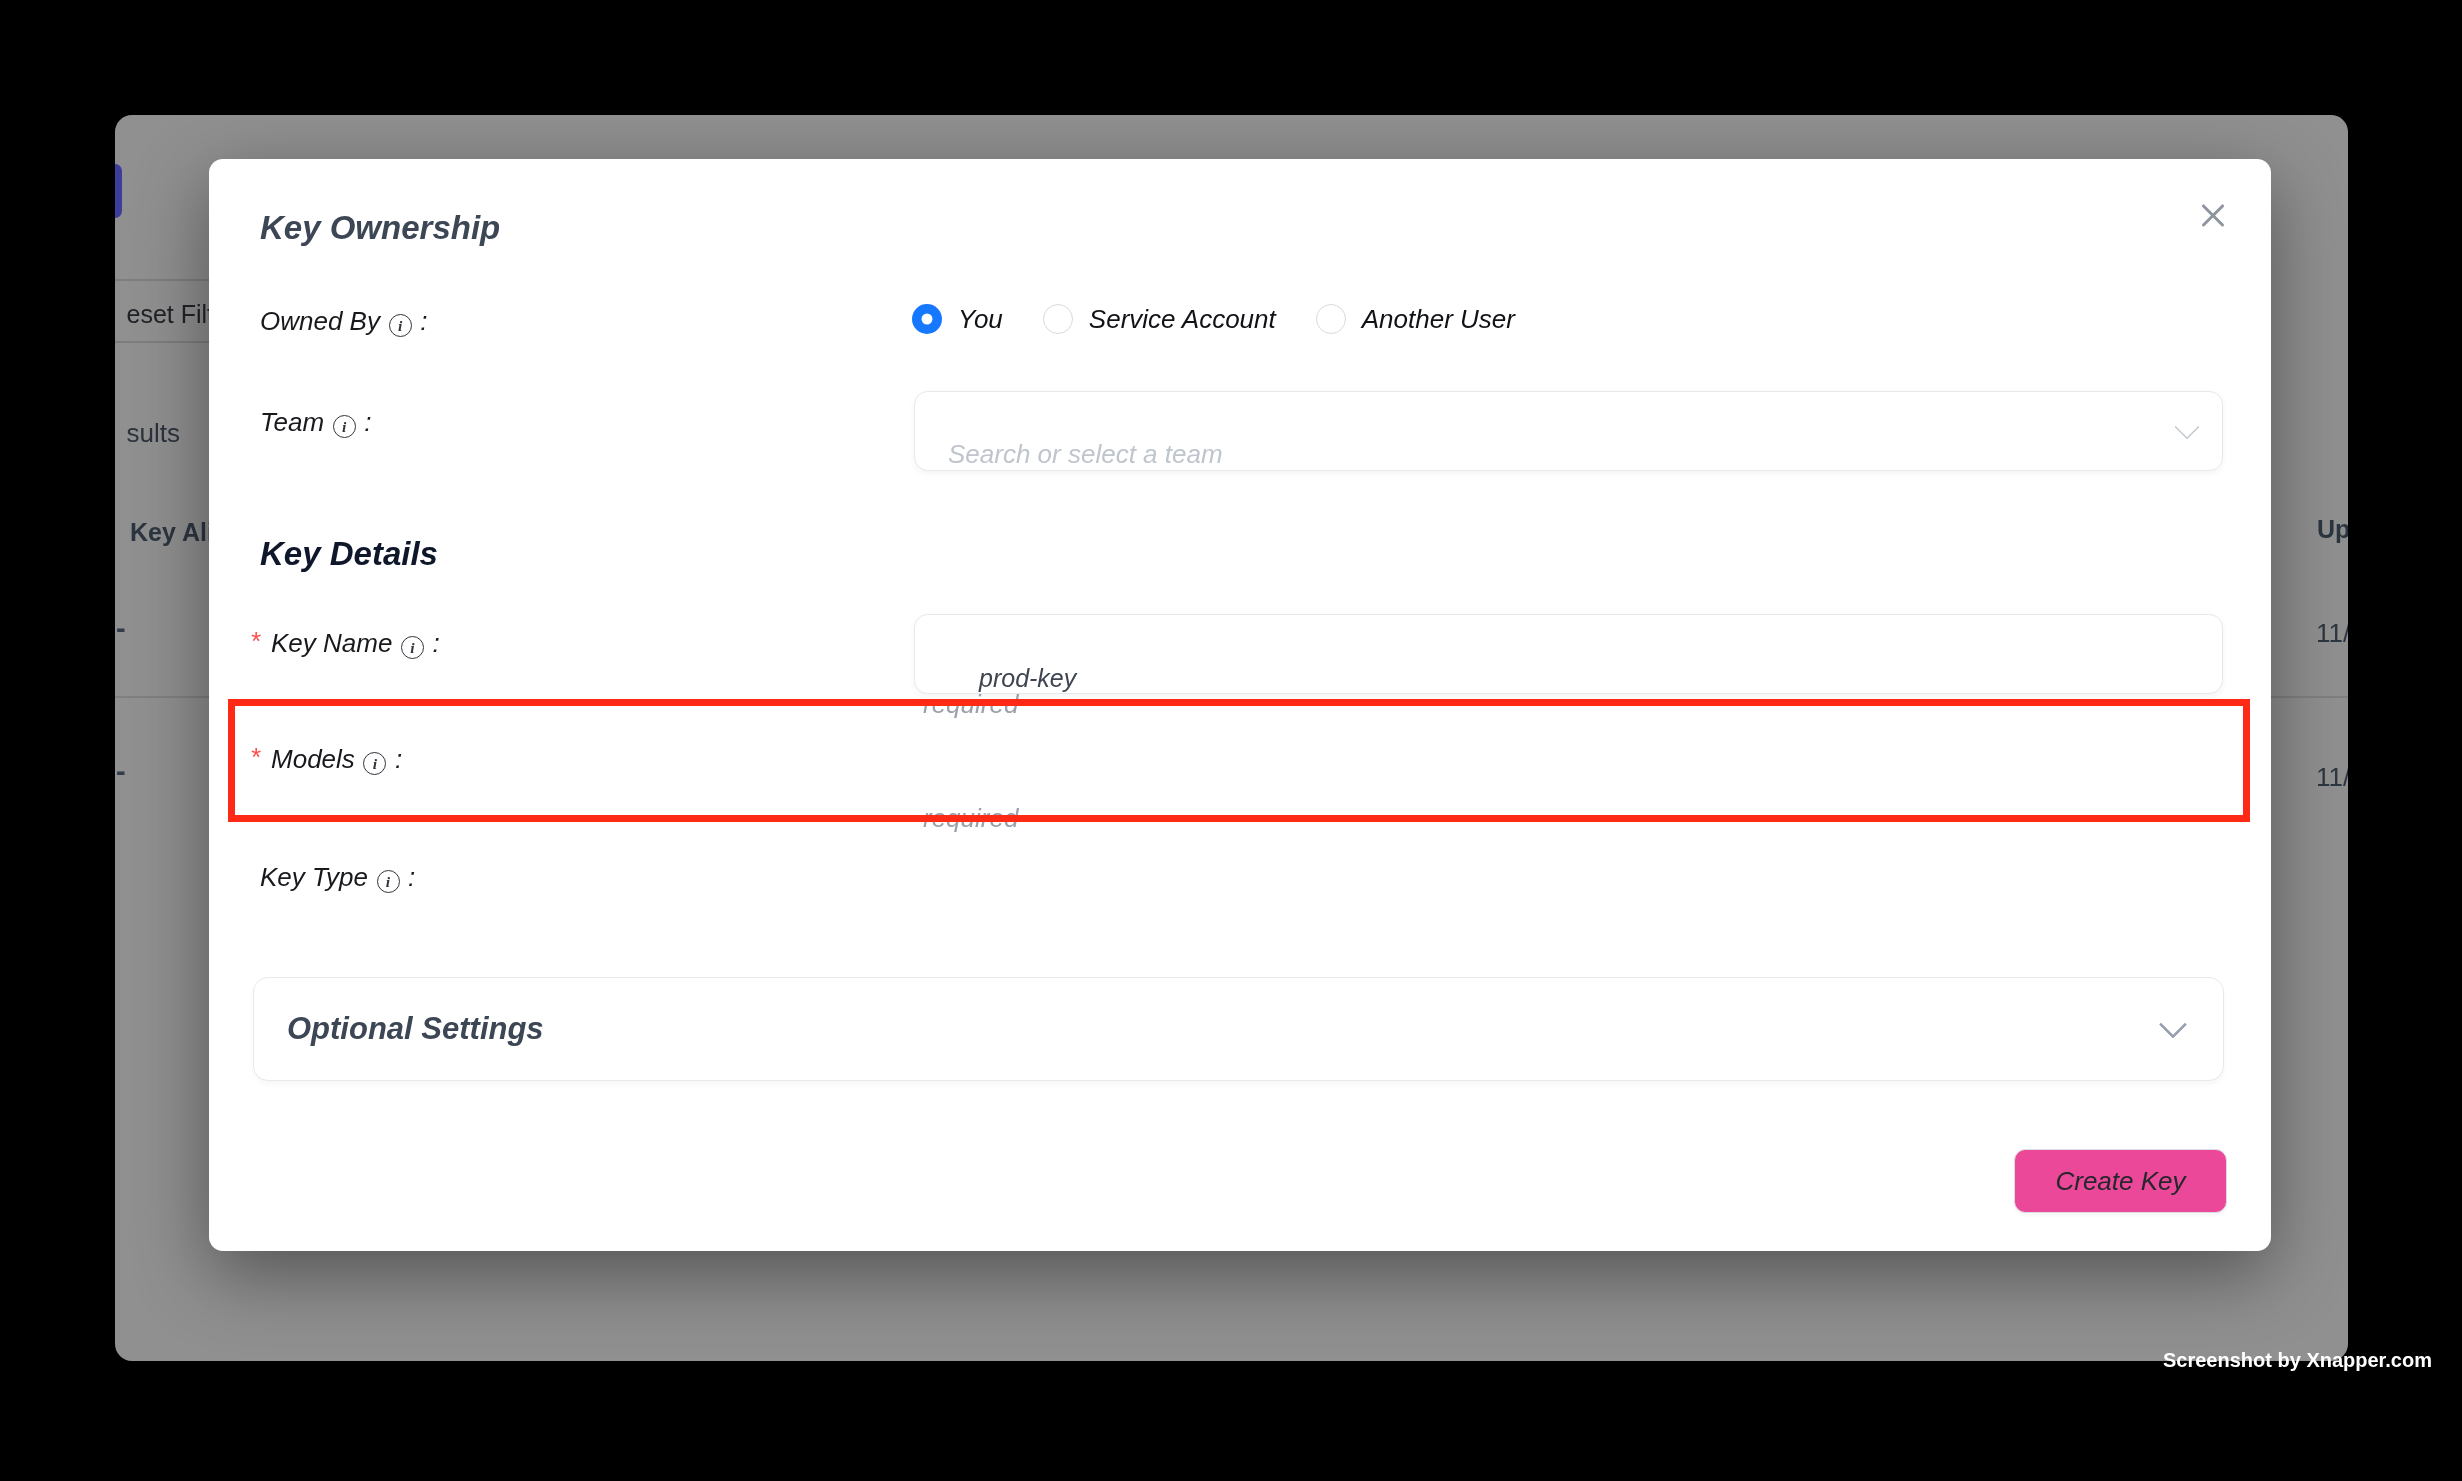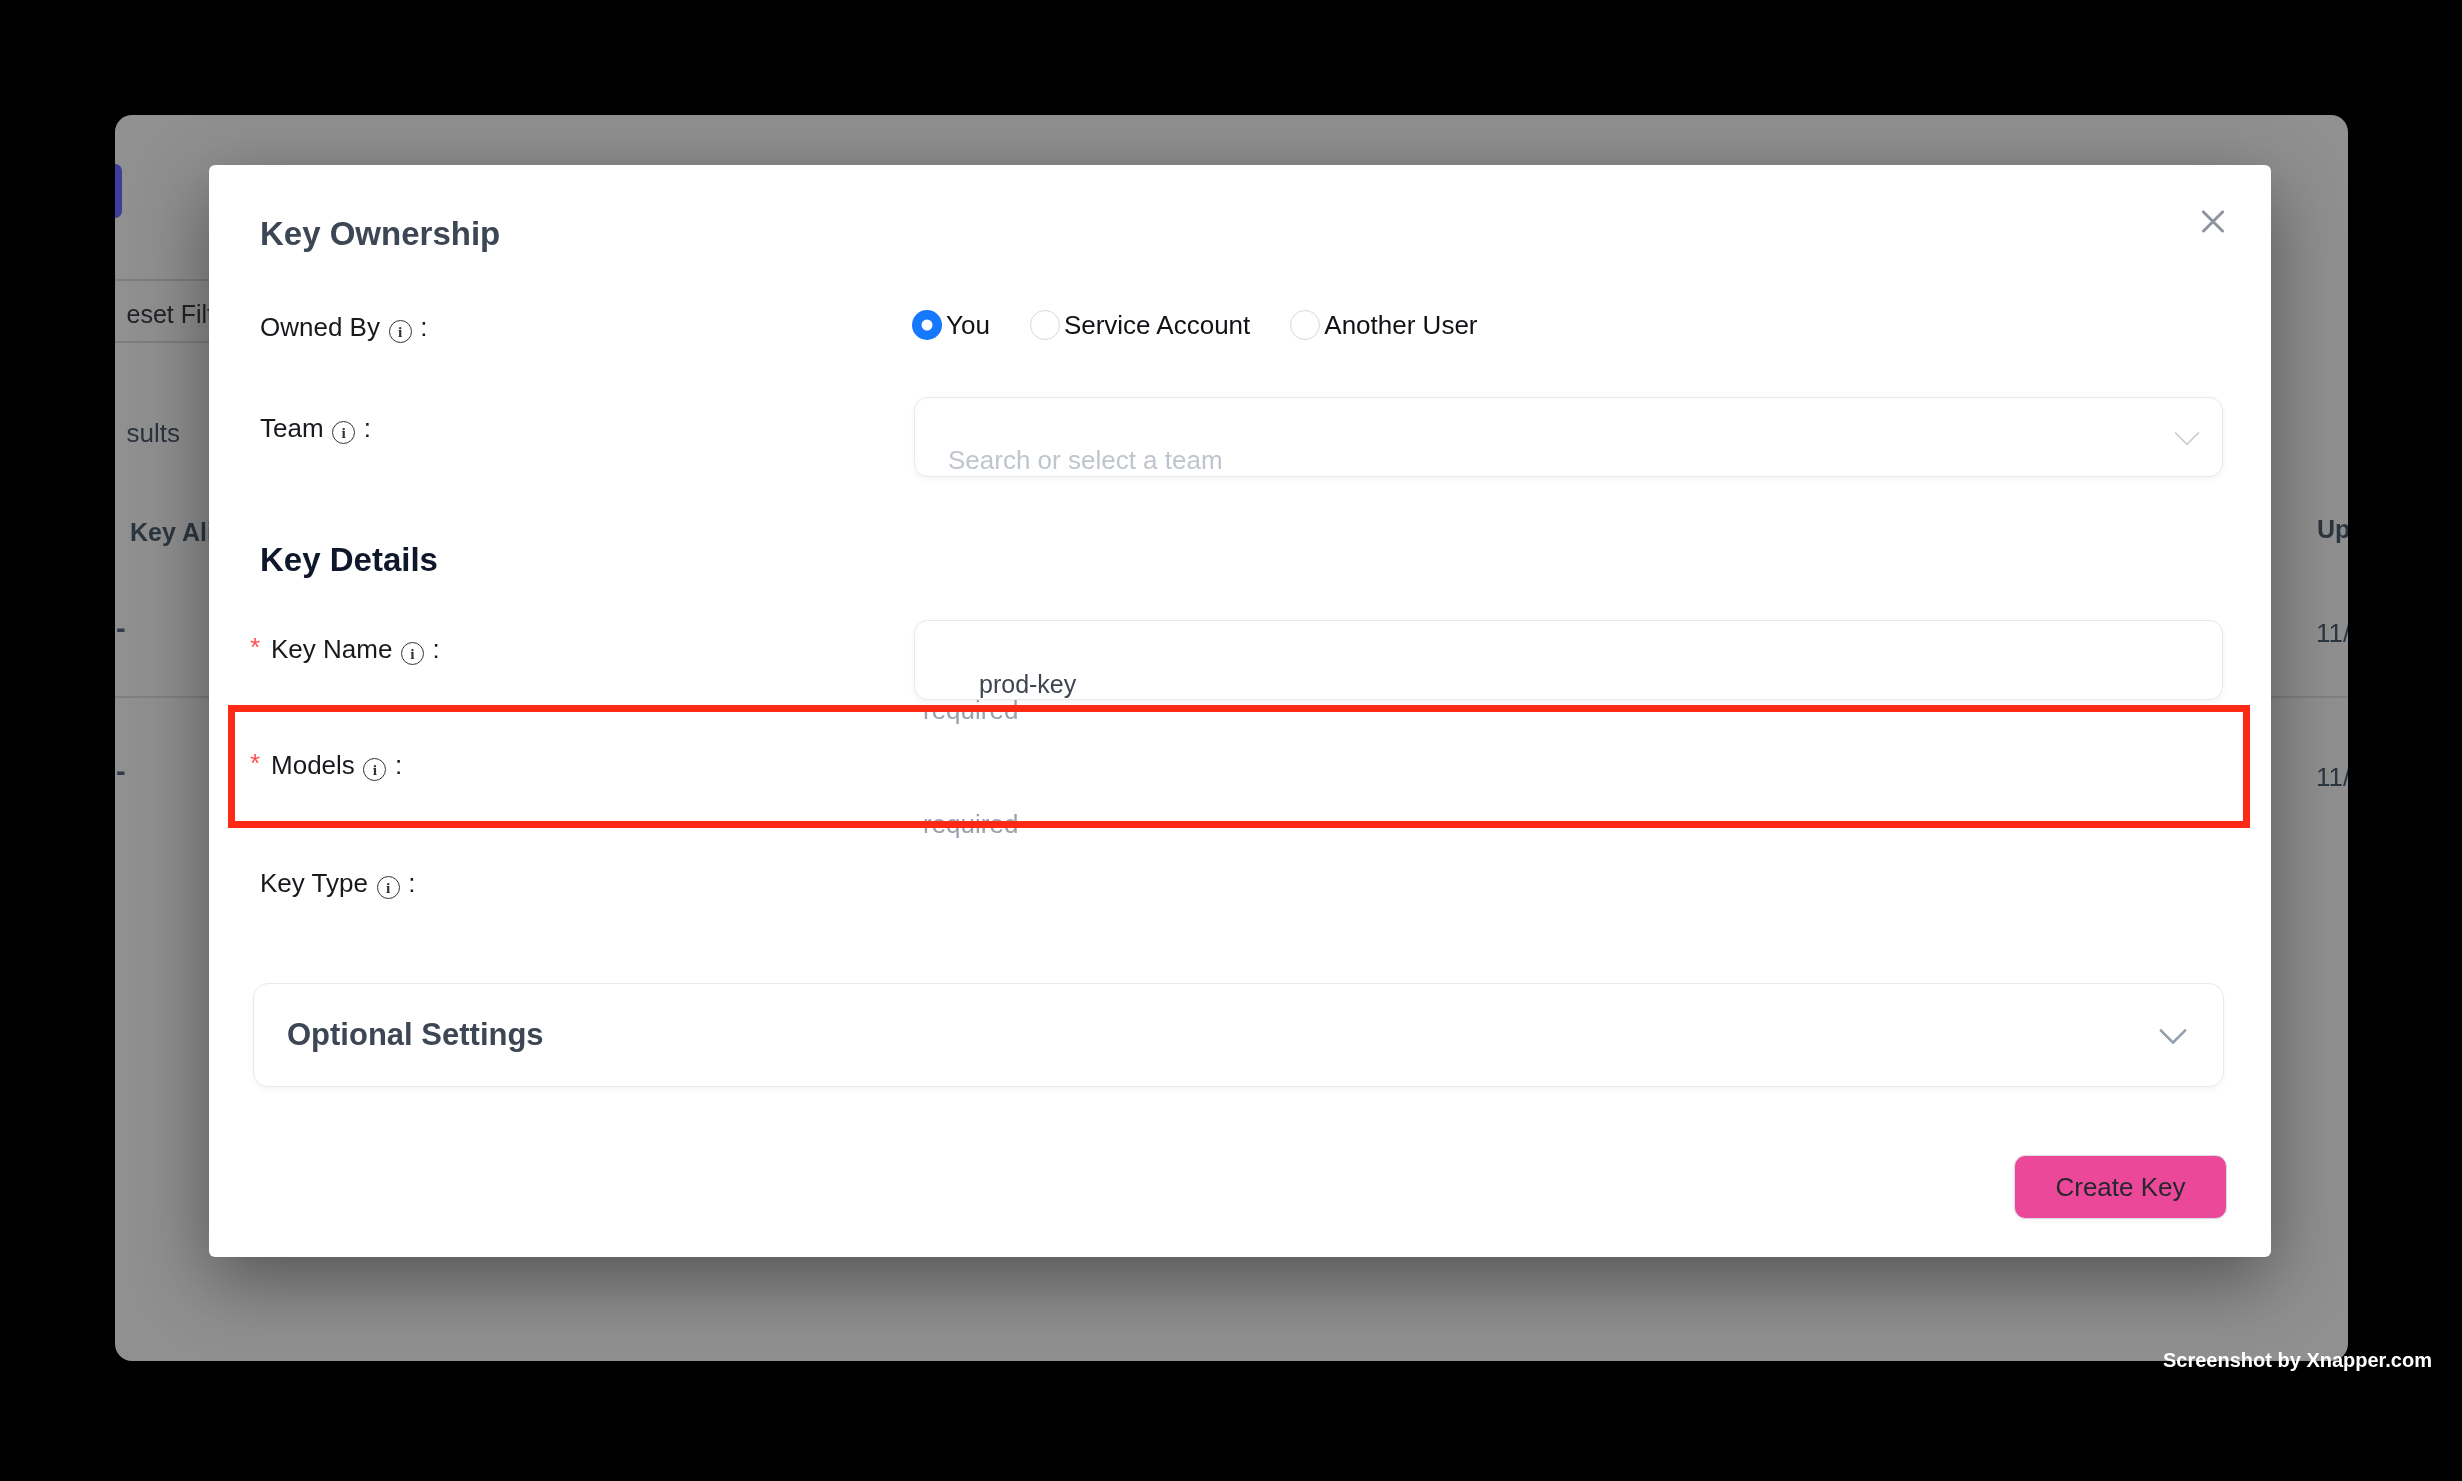--- a/index.html
+++ b/index.html
@@ -16,22 +16,22 @@
   .reset-partial{left:11.5px;top:185px;font-size:25px;color:#202327;}
   .results-partial{left:11.5px;top:303px;font-size:26px;font-weight:500;color:#2c333d;}
   .keyalias-partial{left:15px;top:403px;font-size:25px;font-weight:700;color:#2c3640;}
   .cell-dash1{left:1.1px;top:497px;font-size:29px;font-weight:700;color:#333c49;}
   .cell-dash2{left:1.1px;top:640px;font-size:29px;font-weight:700;color:#333c49;}
   .updated-partial{left:2202px;top:400px;font-size:25px;font-weight:700;color:#2c3640;}
   .date1{left:2201px;top:503px;font-size:26px;font-weight:500;color:#2c3640;}
   .date2{left:2201px;top:647px;font-size:26px;font-weight:500;color:#2c3640;}
 
   
-  .modal{position:absolute;left:209px;top:165px;width:2062px;height:1092px;background:#fff;
-         border-radius:6px;box-shadow:0 23px 75px rgba(0,0,0,0.42);}
+  .modal{position:absolute;left:209px;top:159px;width:2062px;height:1092px;background:#fff;
+         border-radius:14px;box-shadow:0 23px 75px rgba(0,0,0,0.42);font-style:italic;}
   .modal-title{position:absolute;left:51px;top:50px;font-size:33px;font-weight:600;color:#3d4654;}
   .section-title{position:absolute;left:51px;top:376px;font-size:33px;font-weight:600;color:#0f172a;}
 
   .close-btn{position:absolute;left:1984px;top:37px;width:39px;height:39px;cursor:pointer;}
   .close-btn::before,.close-btn::after{content:"";position:absolute;left:4.6px;top:18px;width:30px;height:2.9px;
          background:#8f959e;border-radius:1.7px;}
   .close-btn::before{transform:rotate(45deg);}
   .close-btn::after{transform:rotate(-45deg);}
 
   .field-label{position:absolute;display:flex;align-items:flex-end;gap:8.6px;
@@ -46,21 +46,21 @@
         border:1.7px solid #e6e8eb;border-radius:13.8px;box-sizing:border-box;
         display:flex;align-items:flex-end;box-shadow:0 2.9px 6.9px rgba(0,0,0,0.045);}
   .ctrl .val{font-size:26px;color:#1f2329;margin-left:33px;}
   .ctrl .placeholder{color:#bfc5cc;}
   .chev{position:absolute;right:26px;top:50%;width:16px;height:16px;
         border-right:2.9px solid #c7ccd3;border-bottom:2.9px solid #c7ccd3;
         transform:translateY(-72%) rotate(45deg);border-radius:1.1px;}
 
   .radio-group{position:absolute;left:703px;top:143px;height:34px;display:flex;
                align-items:center;gap:40px;}
-  .radio-item{display:flex;align-items:center;gap:4px;cursor:pointer;}
+  .radio-item{display:flex;align-items:center;gap:16px;cursor:pointer;}
   .radio{width:30px;height:30px;border-radius:50%;box-sizing:border-box;background:#fff;
          border:1.7px solid #d9d9d9;position:relative;flex:0 0 auto;}
   .radio.checked{border:none;background:#1677ff;}
   .radio.checked::after{content:"";position:absolute;left:50%;top:50%;width:11px;height:11px;
          border-radius:50%;background:#fff;transform:translate(-50%,-50%);}
   .radio-label{font-size:26px;color:#101216;}
 
   .req-hint{position:absolute;left:714px;font-size:26px;color:#99a1ab;}
 
   .red-box{position:absolute;left:19px;top:540px;width:2022px;height:123px;box-sizing:border-box;

